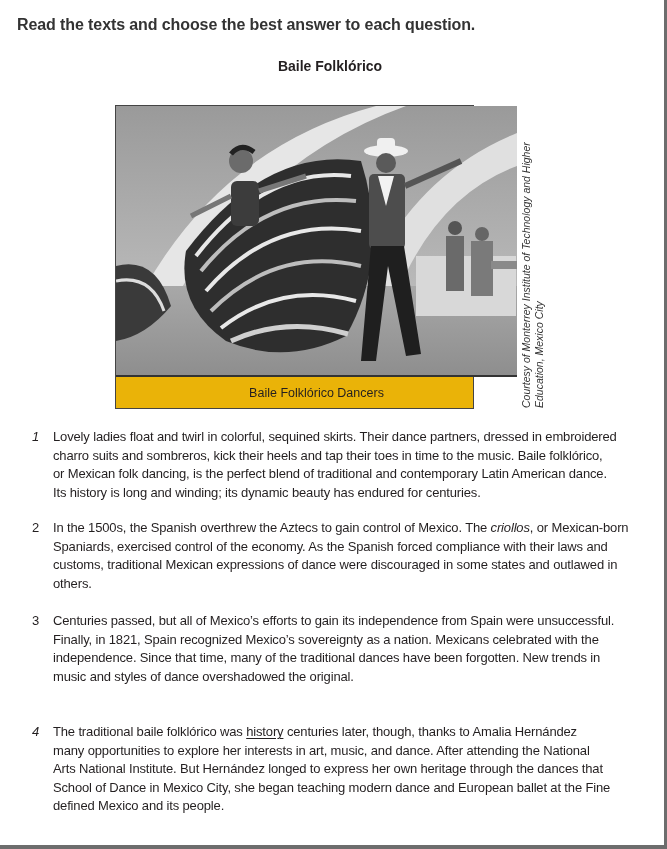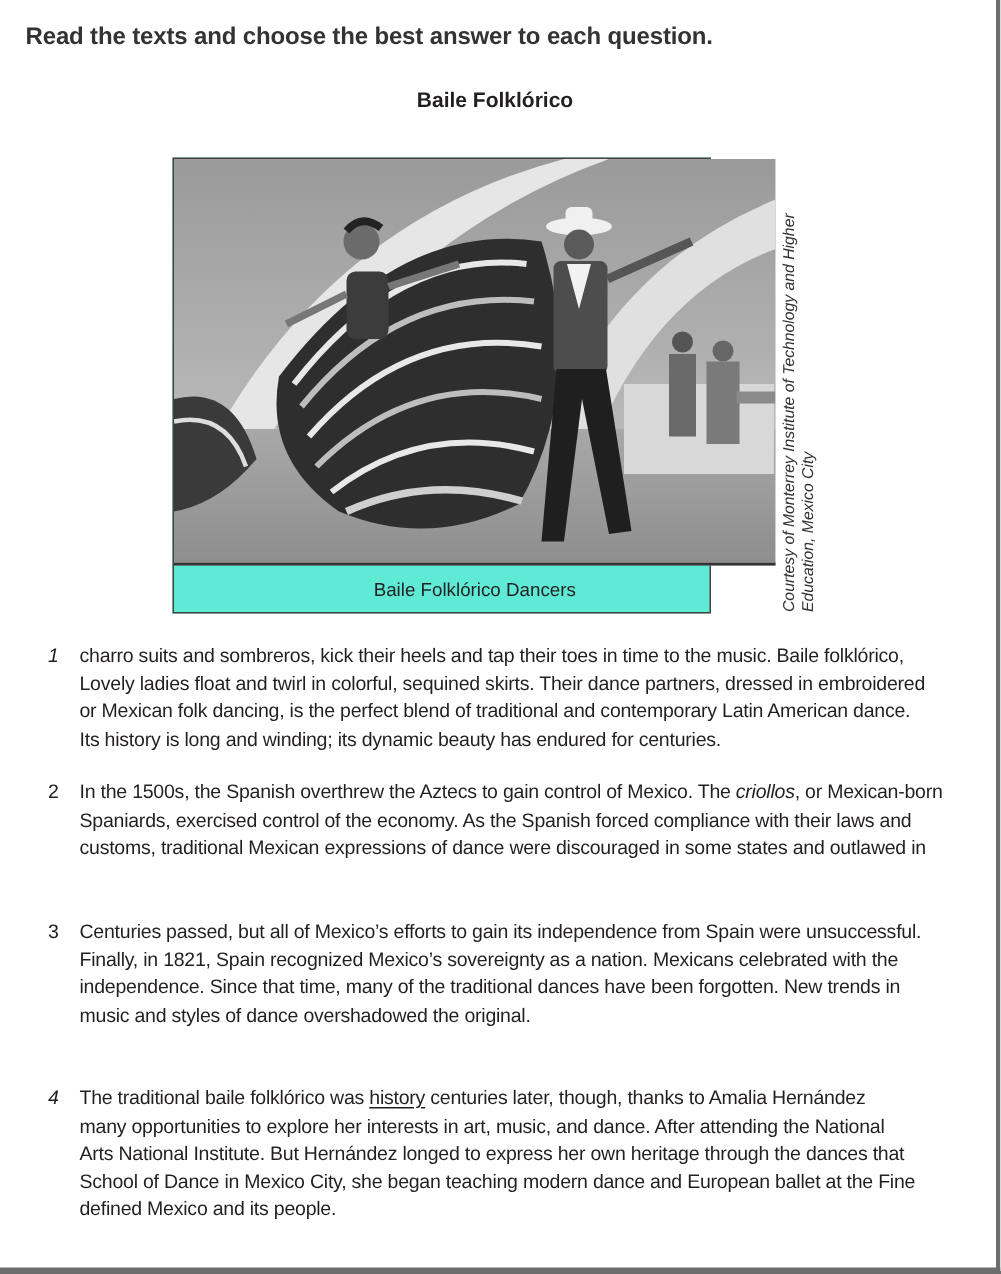--- a/index.html
+++ b/index.html
@@ -22,21 +22,21 @@
     position: absolute; left: 17px; top: 16px;
     font-size: 16px; font-weight: bold; color: #333;
     letter-spacing: -0.1px;
   }
   .title {
     position: absolute; left: 0; width: 660px; top: 58px;
     text-align: center; font-size: 14px; font-weight: bold; color: #231f20;
   }
   .figure {
     position: absolute; left: 115px; top: 105px; width: 359px; height: 304px;
-    border: 1px solid #444; box-sizing: border-box; background: #5eead4;
+    border: 1px solid #444; box-sizing: border-box; background: #eab308;
   }
   .photo {
     position: absolute; left: 0; top: 0; width: 401px; height: 269px;
     overflow: hidden; background: #b5b5b5;
     border-bottom: 2px solid #333;
   }
   .photo svg { display: block; }
   .caption {
     position: absolute; left: 0; top: 271px; width: 401px; height: 31px;
     text-align: center; line-height: 33px; font-size: 12.5px; color: #231f20;
@@ -123,31 +123,32 @@
   <div class="caption">Baile Folklórico Dancers</div>
 </div>
 
 <div class="credit">
   <span class="line">Courtesy of Monterrey Institute of Technology and Higher</span>
   <span class="line">Education, Mexico City</span>
 </div>
 
 <div class="para" style="top:428px;">
   <span class="pnum it">1</span>
+  <span class="line">Lovely ladies float and twirl in colorful, sequined skirts. Their dance partners, dressed in embroidered</span>
   <span class="line">charro suits and sombreros, kick their heels and tap their toes in time to the music. Baile folklórico,</span>
-  <span class="line">Lovely ladies float and twirl in colorful, sequined skirts. Their dance partners, dressed in embroidered</span>
   <span class="line">or Mexican folk dancing, is the perfect blend of traditional and contemporary Latin American dance.</span>
   <span class="line">Its history is long and winding; its dynamic beauty has endured for centuries.</span>
 </div>
 
 <div class="para" style="top:519px;">
   <span class="pnum">2</span>
   <span class="line"><span>In the 1500s, the Spanish overthrew the Aztecs to gain control of Mexico. The </span><em>criollos</em><span>, or Mexican-born</span></span>
   <span class="line">Spaniards, exercised control of the economy. As the Spanish forced compliance with their laws and</span>
   <span class="line">customs, traditional Mexican expressions of dance were discouraged in some states and outlawed in</span>
+  <span class="line">others.</span>
 </div>
 
 <div class="para" style="top:612px;">
   <span class="pnum">3</span>
   <span class="line">Centuries passed, but all of Mexico’s efforts to gain its independence from Spain were unsuccessful.</span>
   <span class="line">Finally, in 1821, Spain recognized Mexico’s sovereignty as a nation. Mexicans celebrated with the</span>
   <span class="line">independence. Since that time, many of the traditional dances have been forgotten. New trends in</span>
   <span class="line">music and styles of dance overshadowed the original.</span>
 </div>
 

